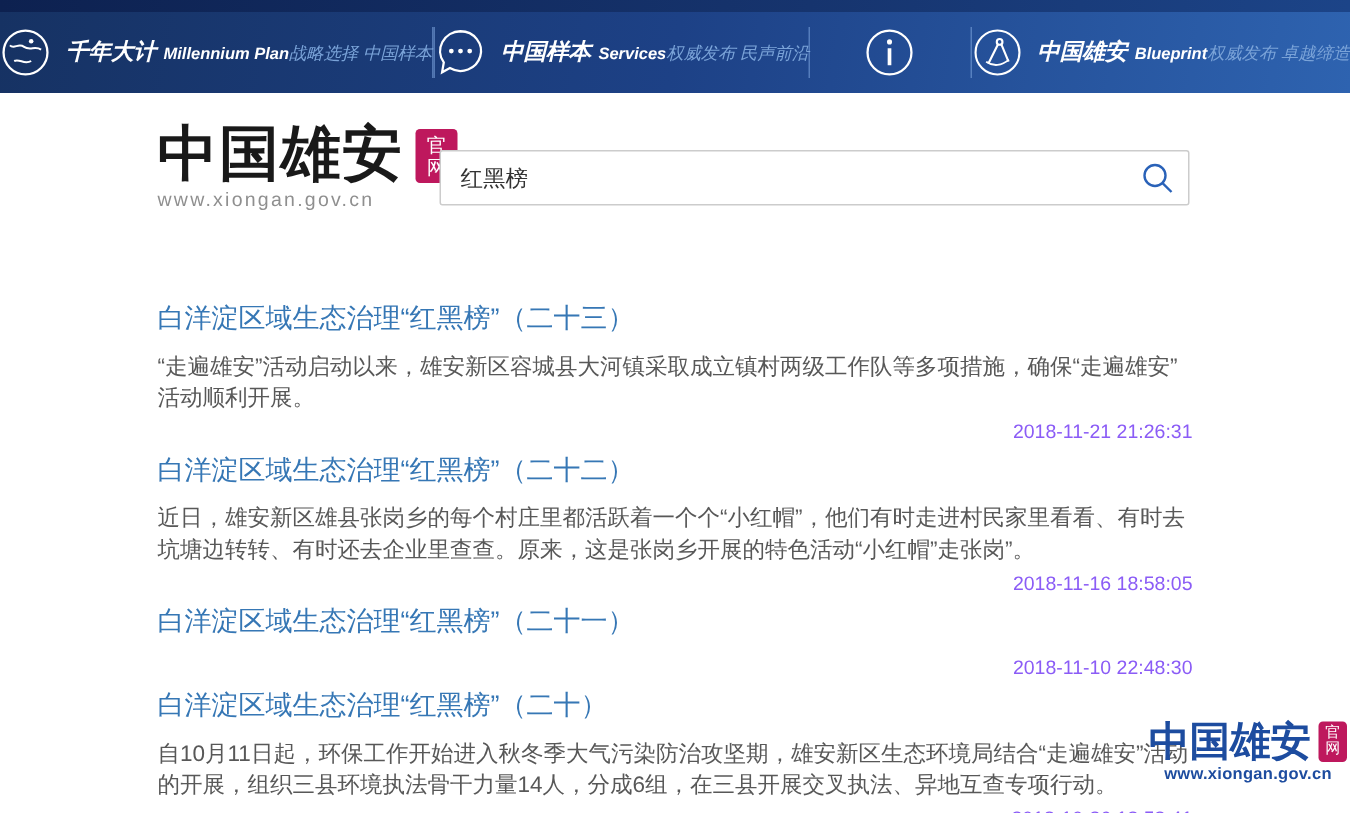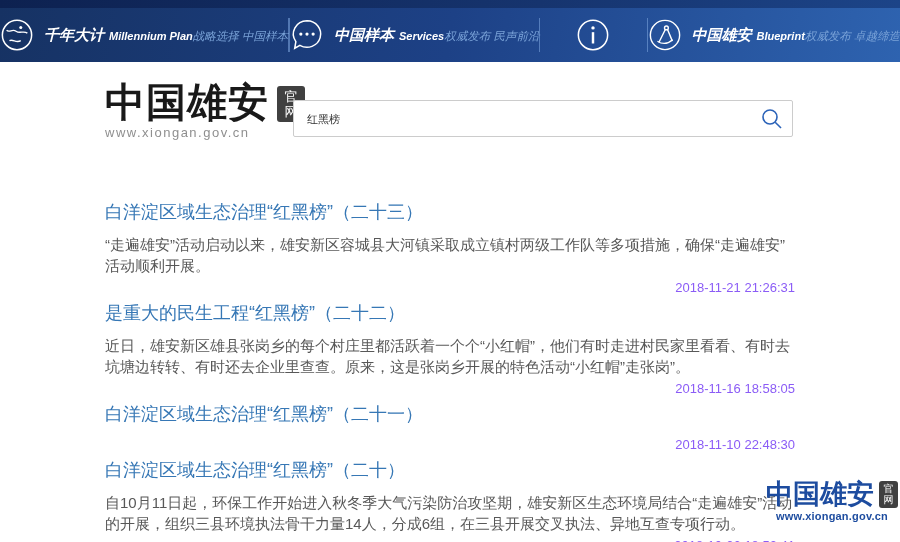--- a/index.html
+++ b/index.html
@@ -22,29 +22,29 @@
   .nav-sub { color:#7aa3d8; font-size:11.5px; line-height:14px; margin-top:3px; white-space:nowrap; }
   .nav-divider { width:1px; height:34px; background:rgba(130,170,225,.55); flex:0 0 1px; }
 
   
   .content { position:relative; padding:0 105px; }
   .top-row { position:relative; height:98px; }
   .site-logo { position:absolute; left:0; top:20px; cursor:pointer; }
   .logo-line { display:flex; align-items:flex-start; gap:8px; }
   .logo-text { font-size:40px; line-height:42px; font-weight:bold; color:#191919;
     font-family:"Liberation Serif","DejaVu Serif",serif; letter-spacing:1px; white-space:nowrap; }
-  .seal { background:#404040; color:#fff; border-radius:3px; text-align:center; }
+  .seal { background:#be185d; color:#fff; border-radius:3px; text-align:center; }
   .seal-inner { display:block; margin:0 auto; word-break:break-all; }
   .logo-seal { width:28px; height:36px; padding-top:3px; margin-top:4px; }
   .logo-seal .seal-inner { width:15px; font-size:13px; line-height:15px; }
   .logo-url { font-size:13px; color:#8f8f8f; letter-spacing:1.5px; margin-top:1px; }
 
   .search-wrap { position:absolute; left:188px; top:38px; width:500px; height:37px; }
   .search-input { width:100%; height:37px; border:1px solid #ccc; border-radius:2px;
-    padding:2px 44px 0 13px; font-size:11px; color:#333; outline:none;
+    padding:2px 44px 0 13px; font-size:15px; color:#333; outline:none;
     font-family:"Liberation Sans","DejaVu Sans",sans-serif; }
   .search-btn { position:absolute; right:6px; top:5px; width:30px; height:27px;
     background:none; border:none; cursor:pointer; }
   .search-btn svg { width:24px; height:24px; display:block; margin:auto; }
 
   
   .results { margin-top:42px; }
   .result { margin-bottom:7px; }
   .result-title { font-size:18px; line-height:21px; margin-bottom:11px; }
   .result-title a { color:#3677b5; text-decoration:none; cursor:pointer;text-align:center; }
@@ -162,21 +162,21 @@
 
   <div class="results">
 
     <div class="result">
       <div class="result-title"><a>白洋淀区域生态治理“红黑榜”（二十三）</a></div>
       <div class="result-desc">“走遍雄安”活动启动以来，雄安新区容城县大河镇采取成立镇村两级工作队等多项措施，确保“走遍雄安”活动顺利开展。</div>
       <div class="result-date">2018-11-21 21:26:31</div>
     </div>
 
     <div class="result">
-      <div class="result-title"><a>是重大的民生工程“红黑榜”（二十二）</a></div>
+      <div class="result-title"><a>白洋淀区域生态治理“红黑榜”（二十二）</a></div>
       <div class="result-desc">近日，雄安新区雄县张岗乡的每个村庄里都活跃着一个个“小红帽”，他们有时走进村民家里看看、有时去坑塘边转转、有时还去企业里查查。原来，这是张岗乡开展的特色活动“小红帽”走张岗”。</div>
       <div class="result-date">2018-11-16 18:58:05</div>
     </div>
 
     <div class="result">
       <div class="result-title"><a>白洋淀区域生态治理“红黑榜”（二十一）</a></div>
       <div class="result-date">2018-11-10 22:48:30</div>
     </div>
 
     <div class="result">

